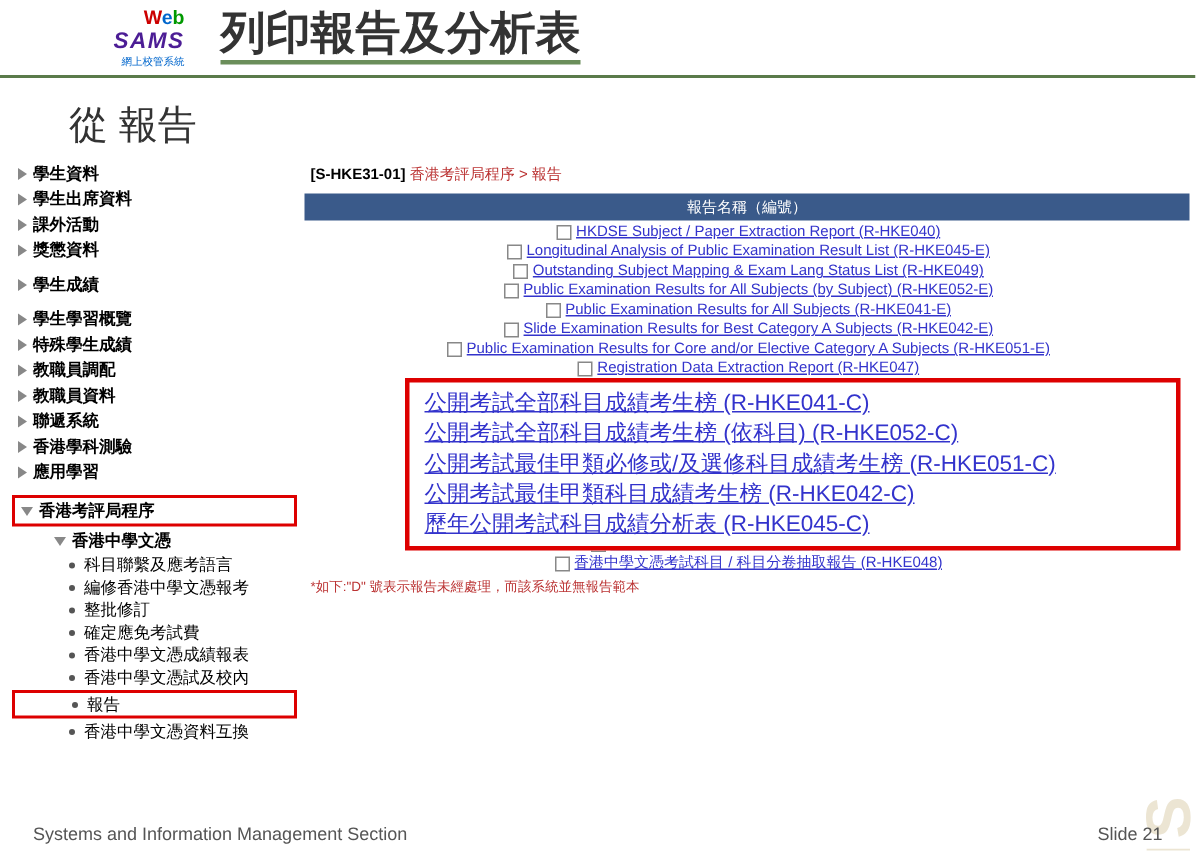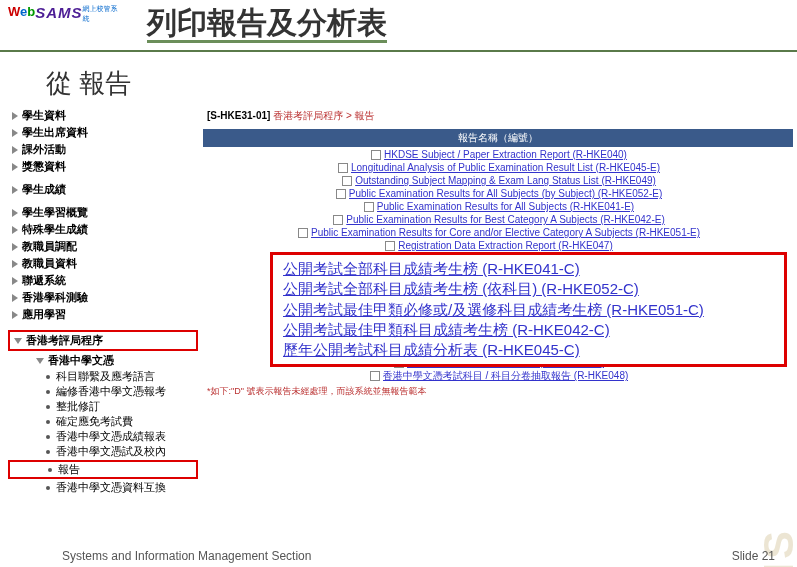--- a/index.html
+++ b/index.html
@@ -1,18 +1,18 @@
 <!DOCTYPE html>
 <html><head>
 <meta charset="utf-8">
 <style>
   * { box-sizing: border-box; margin: 0; padding: 0; }
   body { font-family: Arial, "Microsoft JhengHei", sans-serif; width: 797px; height: 567px; background: #fff; position: relative; overflow: hidden; }
   .header { display: flex; align-items: center; border-bottom: 2px solid #5a7a4a; padding: 4px 8px; height: 52px; }
-  .logo { width: 115px; height: 42px; display: flex; flex-direction: row; align-items: flex-start; justify-content: center; }
+  .logo { width: 115px; height: 42px; display: flex; flex-direction: column; align-items: flex-end; justify-content: center; }
   .logo-top { font-size: 13px; color: #333; font-weight: bold; }
   .logo-top .w { color: #c00; }
   .logo-top .e { color: #06c; }
   .logo-top .b { color: #090; }
   .logo-sams { font-weight: bold; font-style: italic; color: #4c1d95; font-size: 15px; letter-spacing: 1px; }
   .logo-sub { font-size: 7px; color: #06c; }
   .title { font-size: 30px; font-weight: bold; color: #333; margin-left: 24px; border-bottom: 3px solid #6b8e5a; padding-bottom: 2px; line-height: 1; }
   .subtitle { font-size: 26px; margin: 14px 0 6px 46px; color: #333; }
   .mainarea { position: relative; margin-left: 8px; }
   .sidebar { position: absolute; left: 0; top: 0; width: 190px; background: #fff; font-size: 11px; }
@@ -27,21 +27,21 @@
   .content { position: absolute; left: 195px; top: 0; right: 4px; font-size: 10px; }
   .breadcrumb { color: #b33; font-size: 10px; padding: 2px 0 6px 4px; }
   .breadcrumb .code { color: #000; font-weight: bold; }
   .table-hdr { background: #3a5a8a; color: #fff; text-align: center; font-size: 10px; padding: 2px 0; margin-bottom: 2px; }
   .report-line { display: flex; align-items: flex-start; padding: 0 0 1px 2px; font-size: 10px; line-height: 1.2; justify-content: center; }
   .report-line .cb { width: 10px; height: 10px; border: 1px solid #888; margin-right: 3px; flex-shrink: 0; margin-top: 1px; }
   .report-line .txt { color: #33c; text-decoration: underline; cursor: pointer; white-space: nowrap; overflow: hidden; }
   .footnote { font-size: 9px; color: #b33; padding: 2px 0 0 4px; }
   .callout { position: absolute; left: 270px; top: 252px; width: 517px; background: #fff; border: 3px solid #d00; padding: 4px 10px; }
   .callout .cl { color: #33c; text-decoration: underline; font-size: 15px; line-height: 1.35; white-space: nowrap; }
-  .footer { position: absolute; bottom: 4px; left: 0; right: 0; display: flex; justify-content: space-between; padding: 0 22px; font-size: 12px; color: #555; margin-left: 40px; }
+  .footer { position: absolute; bottom: 4px; left: 0; right: 0; display: flex; justify-content: space-between; padding: 0 22px; font-size: 12px; color: #555; }
   .watermark { position: absolute; right: -6px; bottom: 40px; font-size: 42px; color: rgba(180,150,80,0.25); transform: rotate(-90deg); transform-origin: right bottom; font-weight: bold; letter-spacing: 4px; }
 </style>
 </head>
 <body>
 
 <div class="header">
   <div class="logo">
     <div class="logo-top"><span class="w">W</span><span class="e">e</span><span class="b">b</span></div>
     <div class="logo-sams">SAMS</div>
     <div class="logo-sub">網上校管系統</div>
@@ -167,21 +167,21 @@
         <div class="report-line">
           <span class="cb"></span>
           <span class="txt">Public Examination Results for All Subjects (by Subject) (R-HKE052-E)</span>
         </div>
         <div class="report-line">
           <span class="cb"></span>
           <span class="txt">Public Examination Results for All Subjects (R-HKE041-E)</span>
         </div>
         <div class="report-line">
           <span class="cb"></span>
-          <span class="txt">Public Examination Results for Best Category A Subjects (R-HKE042-E)</span>
+          <span class="txt">Slide Examination Results for Best Category A Subjects (R-HKE042-E)</span>
         </div>
         <div class="report-line">
           <span class="cb"></span>
           <span class="txt">Public Examination Results for Core and/or Elective Category A Subjects (R-HKE051-E)</span>
         </div>
         <div class="report-line">
           <span class="cb"></span>
           <span class="txt">Registration Data Extraction Report (R-HKE047)</span>
         </div>
         <div class="report-line">

